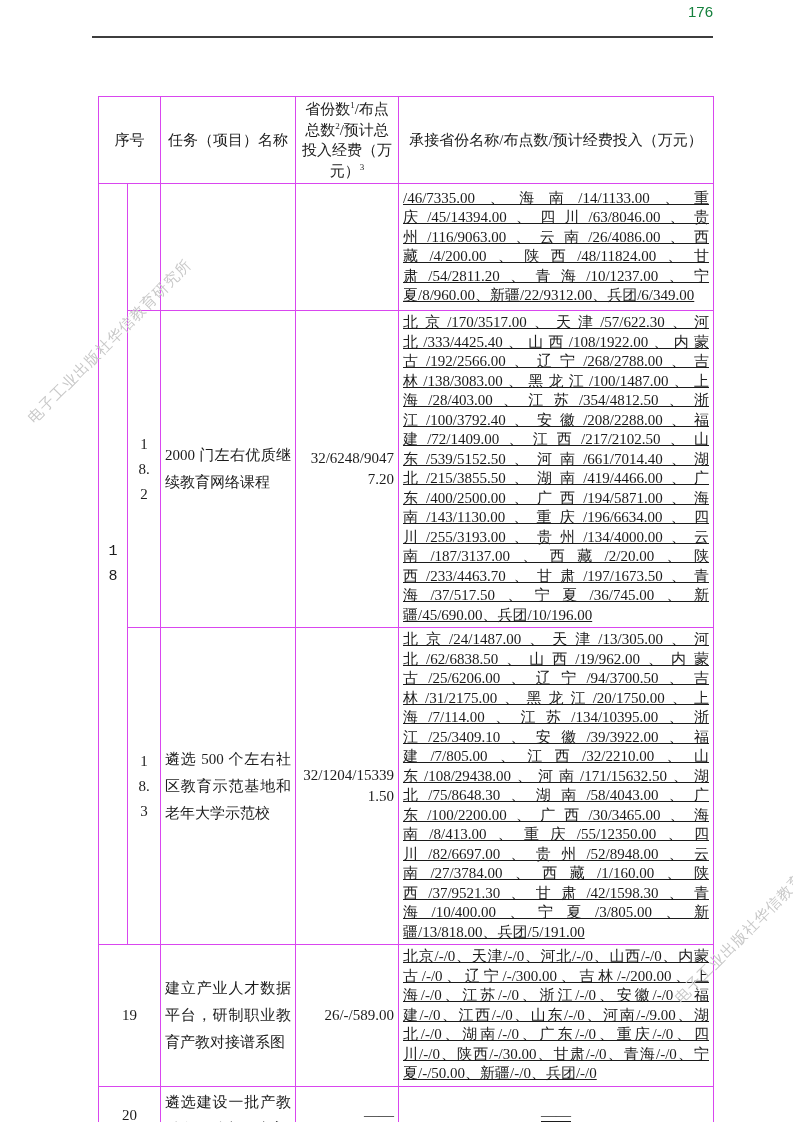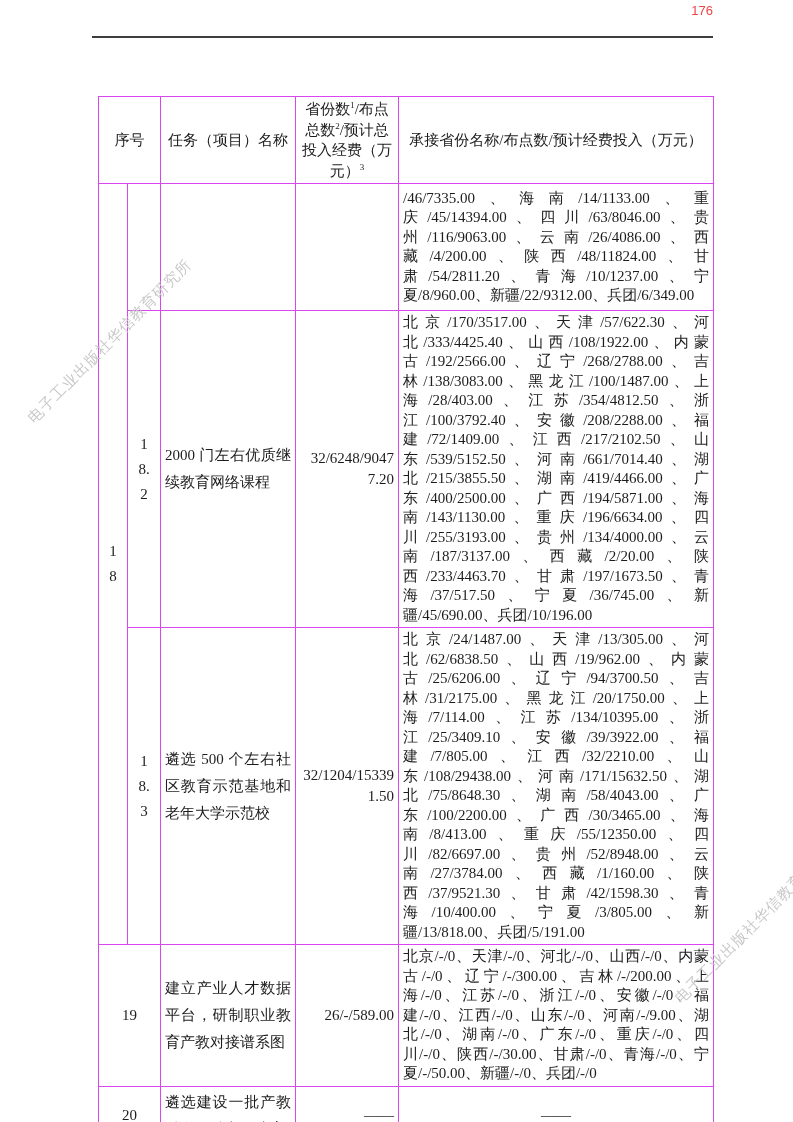--- a/index.html
+++ b/index.html
@@ -9,21 +9,21 @@
     position:relative;
     overflow:hidden;
     font-family:"Liberation Serif","DejaVu Serif",serif;
     color:#1c1c1c;
   }
   .page-number{
     position:absolute;
     left:92px;top:3px;width:621px;
     text-align:right;
     font-family:"Liberation Sans","DejaVu Sans",sans-serif;
-    font-size:13px;color:#ef4444;
+    font-size:15px;color:#15803d;
   }
   .top-rule{
     position:absolute;
     left:92px;top:36px;width:621px;height:2px;
     background:#3d3d3d;
   }
   table.main{
     position:absolute;
     left:98px;top:96px;
     width:615px;
@@ -45,20 +45,21 @@
   }
   sup{font-size:9px;line-height:0;}
   td.serial{
     text-align:center;
     vertical-align:middle;
     padding:0;
   }
   td.serial-outer{
     vertical-align:top;
     padding-top:36px;
+    font-family:Liberation Mono, monospace;
   }
   .stack{
     display:inline-block;
     width:13px;
     word-break:break-all;
     line-height:25px;
     text-align:center;
   }
   td.name{
     text-align:justify;
@@ -75,20 +76,21 @@
     line-height:21px;
     padding:2px 3px;
   }
   td.detail{
     text-align:justify;
     vertical-align:top;
     line-height:19.5px;
     padding:2px 5px;
     word-break:normal;
     overflow-wrap:break-word;
+    text-decoration:underline;
   }
   td.detail-dash{
     text-align:center;
     vertical-align:middle;
   }
   .watermark{
     position:absolute;
     width:230px;
     text-align:center;
     color:#c8c8c8;

